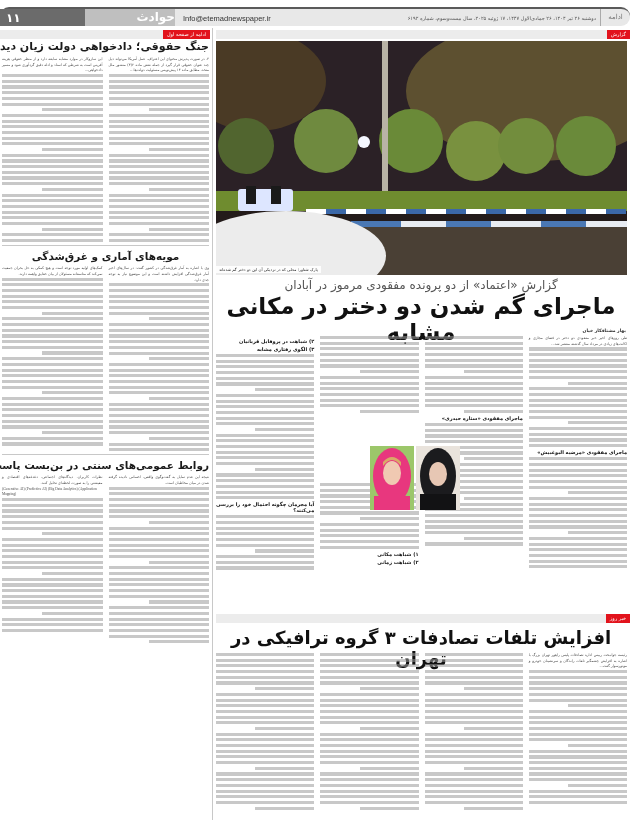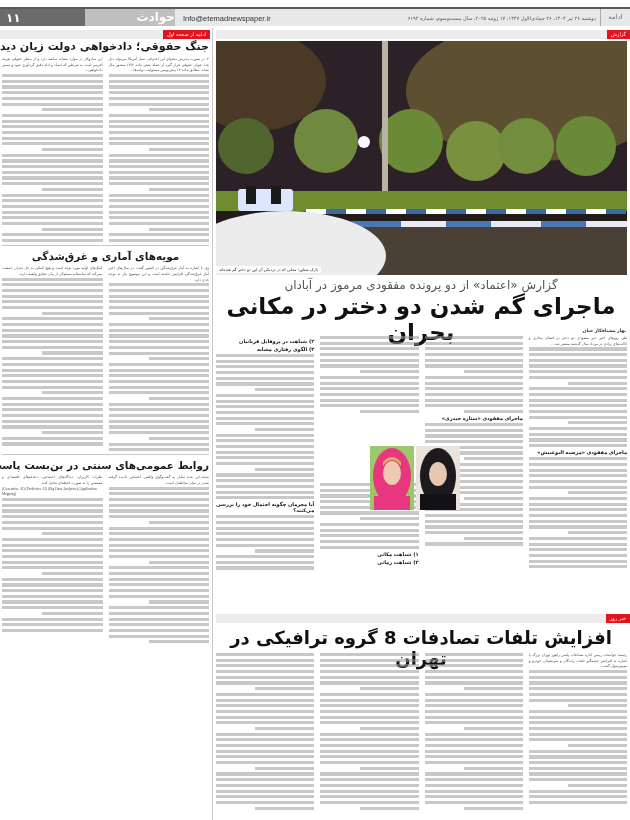--- a/index.html
+++ b/index.html
@@ -1,20 +1,20 @@
 <!DOCTYPE html>
 <html><head>
 <meta charset="utf-8">
 <style>
   * { box-sizing: border-box; margin: 0; padding: 0; }
   html, body { width: 630px; height: 820px; overflow: hidden; background: #ffffff; }
   body { font-family: "DejaVu Sans", sans-serif; color: #222; position: relative; direction: rtl; }
 
   
-  .header { position: absolute; top: 7px; left: 0; width: 630px; height: 19px; border-top: 2px solid #5a5a5a; background: #e8e8e8; display: flex; direction: ltr; }
+  .header { position: absolute; top: 7px; left: 0; width: 630px; height: 19px; border-top: 2px solid #5a5a5a; background: #e8e8e8; display: flex; direction: ltr; border-radius: 9px; }
   .page-num { width: 85px; background: #6b6b6b; color: #fff; font-size: 12px; font-weight: bold; padding: 2px 6px; }
   .section-name { width: 90px; background: #bfbfbf; color: #fff; font-size: 12px; font-weight: bold; text-align: right; padding-top: 1px; }
   .email { width: 150px; font-size: 7.5px; color: #333; padding: 5px 8px; font-family: "Liberation Sans", sans-serif; }
   .dateline { flex: 1; font-size: 5px; color: #555; text-align: right; padding: 6px 4px; direction: rtl; }
   .logo { width: 30px; border-left: 1px solid #aaa; font-size: 7px; color: #777; text-align: center; padding-top: 4px; }
 
   
   .kicker-bar { position: absolute; height: 9px; background: #ececec; }
   .kicker { position: absolute; height: 9px; background: #e2131c; color: #fff; font-size: 5px; padding: 1px 4px; right: 0; top: 0; }
 
@@ -329,21 +329,21 @@
     <rect x="0" y="186" width="411" height="48" fill="#4a4035"></rect>
     <rect x="22" y="148" width="55" height="22" fill="#dde6ff" rx="3"></rect>
     <rect x="30" y="145" width="10" height="18" fill="#1a1a1a"></rect>
     <rect x="55" y="145" width="10" height="18" fill="#1a1a1a"></rect>
     <ellipse cx="70" cy="215" rx="100" ry="45" fill="#ececec"></ellipse>
   </svg>
   <div class="caption">پارک شناور؛ محلی که در نزدیکی آن این دو دختر گم شده‌اند</div>
 </div>
 
 <div class="subtitle">گزارش «اعتماد» از دو پرونده مفقودی مرموز در آبادان</div>
-<div class="main-title">ماجرای گم شدن دو دختر در مکانی بحران</div>
+<div class="main-title">ماجرای گم شدن دو دختر در مکانی مشابه</div>
 <div class="byline">بهار مشتاقکار خیان</div>
 
 <div style="position:absolute;left:216px;top:336px;width:411px;height:275px;display:flex;gap:6px;direction:rtl;">
   <div style="flex:1;">
     <div class="body-text">طی روزهای اخیر خبر مفقودی دو دختر در فضای مجازی و اکانت‌های زیادی در مرداد سال گذشته منتشر شد...</div>
     <div class="fill-lines" id="m1a">
         <span style="width: 100%; margin-left: auto;"></span>
         <span style="width: 100%; margin-left: auto;"></span>
         <span style="width: 100%; margin-left: auto;"></span>
         <span style="width: 100%; margin-left: auto;"></span>
@@ -524,21 +524,21 @@
     <svg width="44" height="64" viewBox="0 0 44 64">
       <rect width="44" height="64" fill="#9cc76a"></rect>
       <ellipse cx="22" cy="30" rx="19" ry="28" fill="#e8377e"></ellipse>
       <ellipse cx="22" cy="27" rx="9" ry="12" fill="#f0c9b2"></ellipse>
       <path d="M13 20 Q22 8 31 20 L31 16 Q22 6 13 16Z" fill="#d9a968"></path>
       <rect x="4" y="50" width="36" height="14" fill="#e8377e"></rect>
     </svg>
   </div>
 </div>
 
-<div class="bottom-title">افزایش تلفات تصادفات 8 گروه ترافیکی در تهران</div>
+<div class="bottom-title">افزایش تلفات تصادفات ۳ گروه ترافیکی در تهران</div>
 <div style="position:absolute;left:216px;top:653px;width:411px;height:165px;display:flex;gap:6px;direction:rtl;">
   <div style="flex:1;">
     <div class="body-text">رئیسه جوانبخت رییس اداره تصادفات پلیس راهور تهران بزرگ با اشاره به افزایش چشمگیر تلفات راندگان و سرنشینان خودرو و موتورسوار گفت...</div>
     <div class="fill-lines" id="b1">
         <span style="width: 100%; margin-left: auto;"></span>
         <span style="width: 100%; margin-left: auto;"></span>
         <span style="width: 100%; margin-left: auto;"></span>
         <span style="width: 100%; margin-left: auto;"></span>
         <span style="width: 100%; margin-left: auto;"></span>
         <span style="width: 100%; margin-left: auto;"></span>

